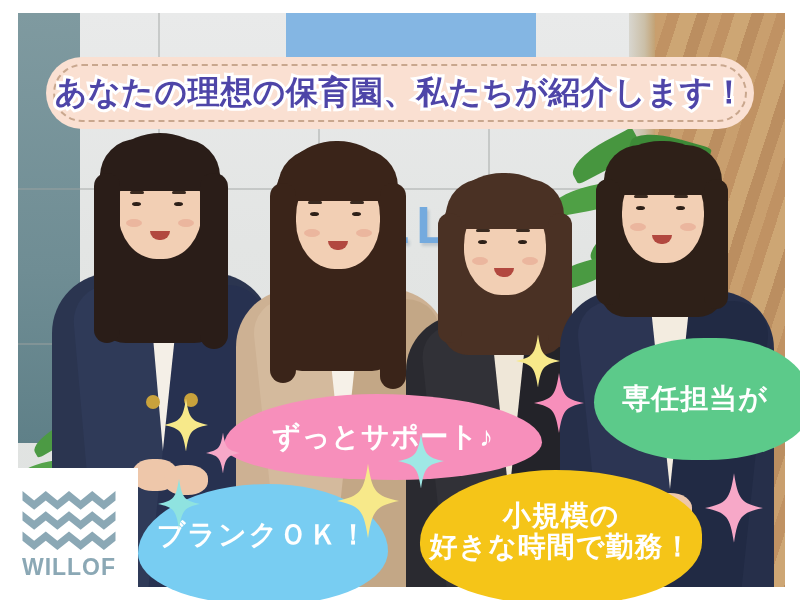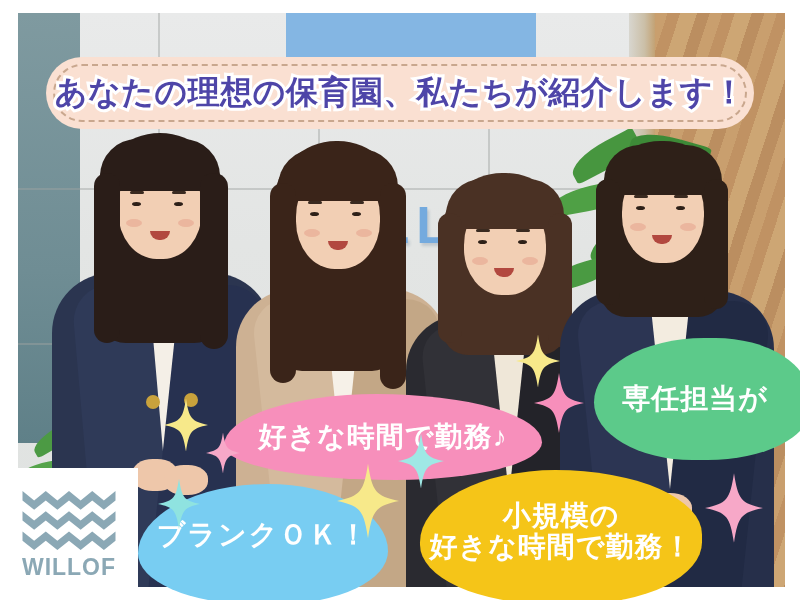--- a/index.html
+++ b/index.html
@@ -327,21 +327,21 @@
     <div id="banner-text">あなたの理想の保育園、私たちが紹介します！</div>
   </div>
 
   <div class="blob" id="blob-green">
     <div>
       <span class="l2">専任担当が</span>
     </div>
   </div>
 
   <div class="blob" id="blob-pink">
-    <span>好きな時間で勤務♪</span>
+    <span>ずっとサポート♪</span>
   </div>
 
   <div class="blob" id="blob-blue">
     <span>ブランクＯＫ！</span>
   </div>
 
   <div class="blob" id="blob-yellow">
     <div>
       <span class="l1">小規模の</span>
       <span class="l2">好きな時間で勤務！</span>

